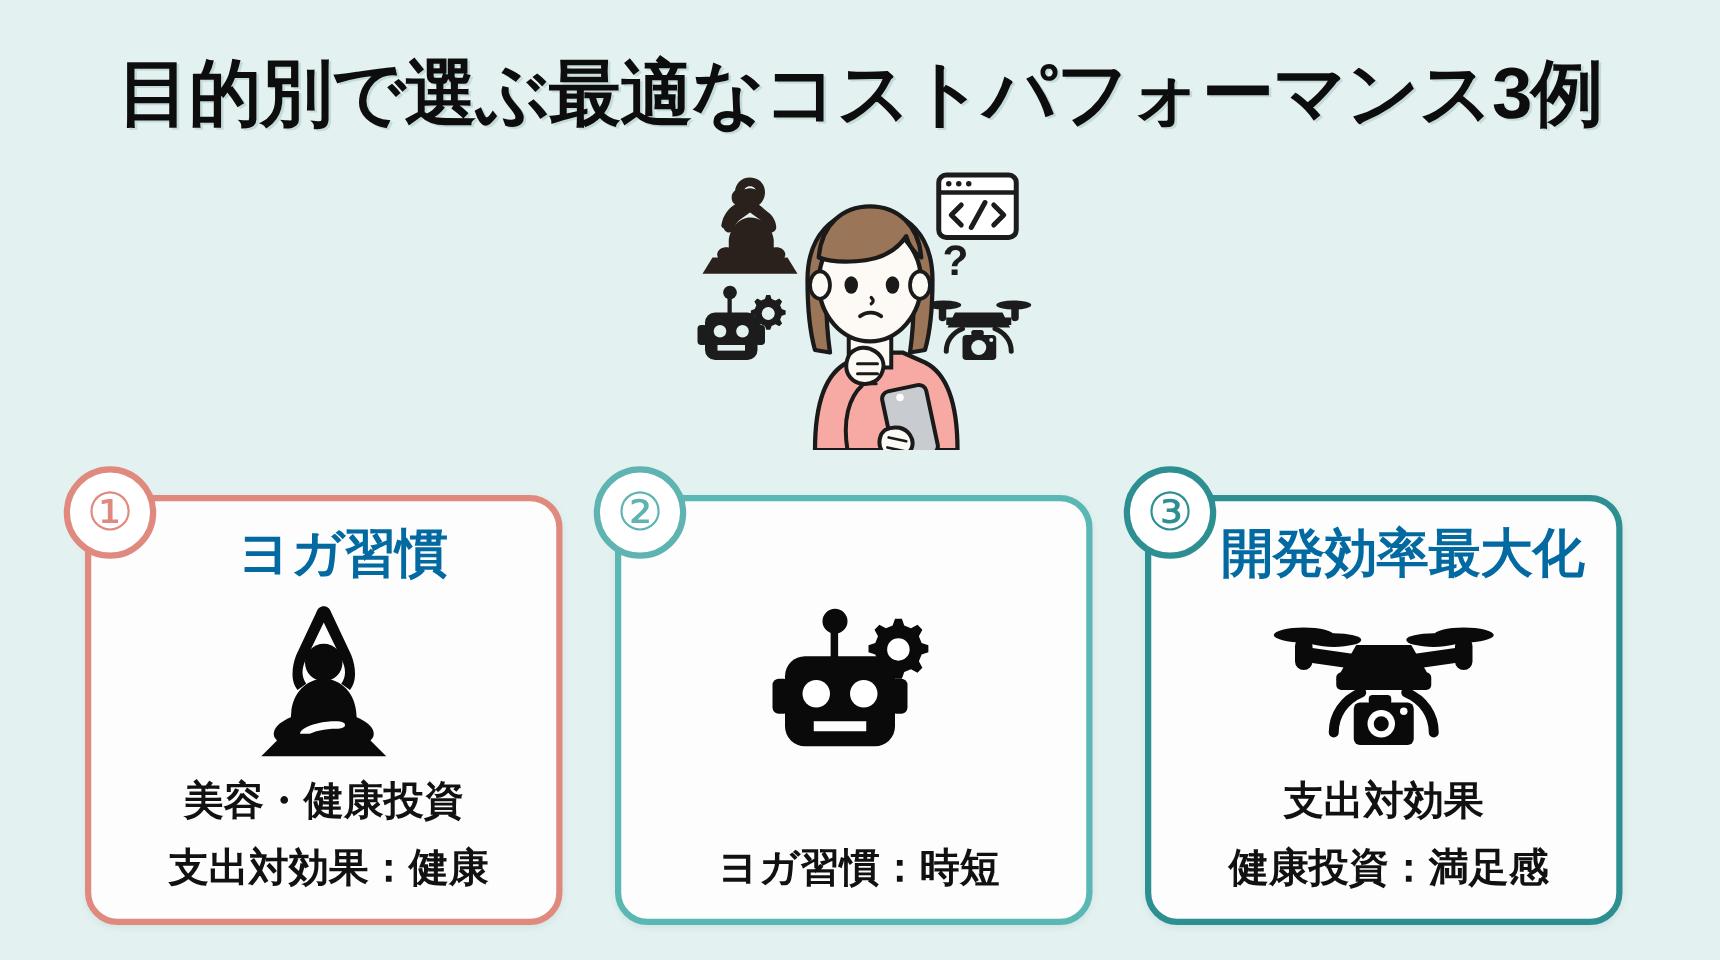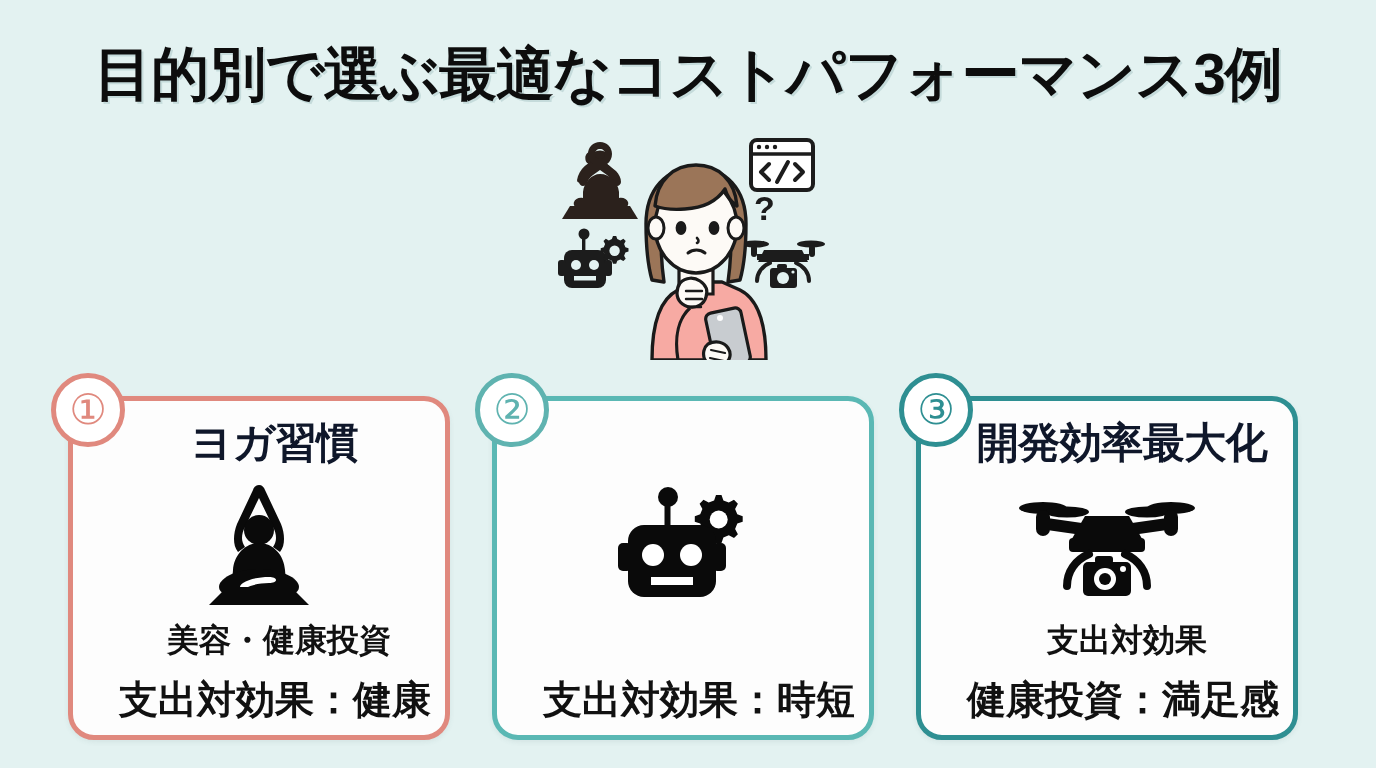--- a/index.html
+++ b/index.html
@@ -95,21 +95,21 @@
   .card-title {
     position: absolute;
     top: 14px;
     left: 0;
     width: 100%;
     text-align: center;
     padding-left: 30px;
     box-sizing: border-box;
     font-size: 42px;
     font-weight: 700;
-    color: #0f172a;
+    color: #0369a1;
     white-space: nowrap;
     letter-spacing: -0.5px;
   }
 
   .card-icon {
     position: absolute;
     top: 78px;
     left: 0;
     width: 100%;
     height: 132px;
@@ -121,29 +121,28 @@
   .card-line1 {
     position: absolute;
     top: 218px;
     left: 0;
     width: 100%;
     text-align: center;
     font-size: 32px;
     font-weight: 700;
     color: #111;
     white-space: nowrap;
-    padding-left: 20px;
   }
   .card-line2 {
     position: absolute;
     top: 272px;
-    left: 16px;
+    left: 4px;
     width: 100%;
     text-align: center;
-    font-size: 39px;
+    font-size: 32px;
     font-weight: 700;
     color: #111;
     white-space: nowrap;
   }
 </style>
 </head>
 <body style="background: rgb(227, 242, 241);">
 
 <div class="stage">
 
@@ -288,21 +287,21 @@
 
             <rect x="20" y="42" width="88" height="72" rx="16"></rect>
 
             <circle cx="45" cy="72" r="11" fill="#ffffff"></circle>
             <circle cx="83" cy="72" r="11" fill="#ffffff"></circle>
 
             <rect x="43" y="94" width="42" height="8" fill="#ffffff"></rect>
           </g>
         </svg>
       </div>
-      <div class="card-line2">支出対効果：時短</div>
+      <div class="card-line2">ヨガ習慣：時短</div>
     </div>
 
     <div class="card c3" style="border-color: rgb(46, 143, 146);">
       <div class="badge">③</div>
       <div class="card-title">開発効率最大化</div>
       <div class="card-icon">
         <svg width="180" height="118" viewBox="0 0 180 118" xmlns="http://www.w3.org/2000/svg">
           <g fill="#0a0a0a">
 
             <ellipse cx="26" cy="22" rx="24" ry="6"></ellipse>

